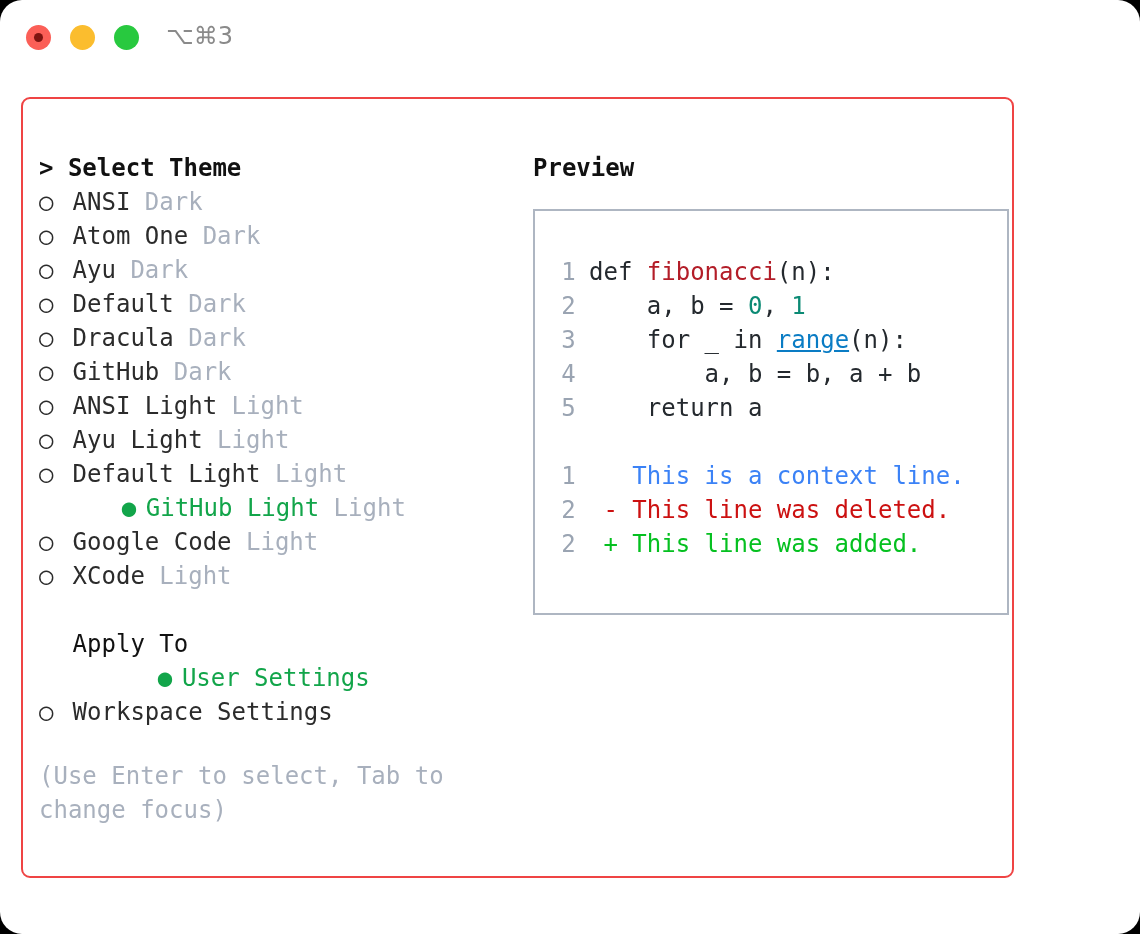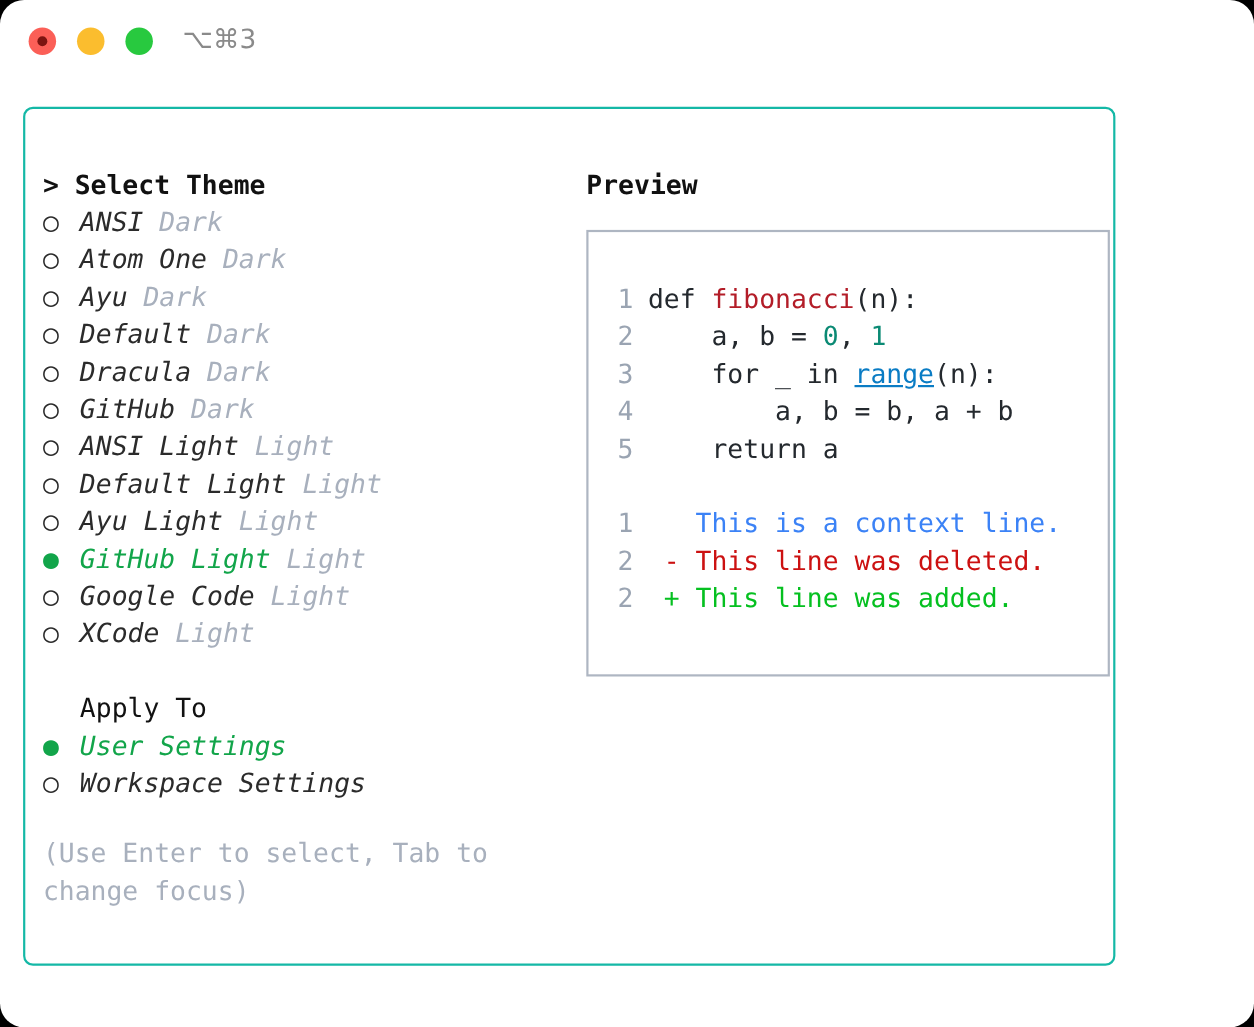--- a/index.html
+++ b/index.html
@@ -68,21 +68,21 @@
     font-family: "DejaVu Sans", "Liberation Sans", sans-serif;
     white-space: nowrap;
   }
 
   
   .pane {
     position: absolute;
     left: 21px; top: 97px;
     width: 993px;
     height: 781px;
-    border: 2px solid #14b8a6;
+    border: 2px solid #ef4444;
     border-radius: 9px;
     box-sizing: border-box;
     background: #ffffff;
   }
 
   
   .left-col {
     position: absolute;
     left: 16px; top: 52px;
     width: 440px;
@@ -94,24 +94,23 @@
     color: #111111;
     white-space: pre;
   }
   .section-head.focused { font-weight: bold; }
 
   .opt-row {
     font-size: 24px;
     line-height: 34px;
     color: #2b2b2b;
     white-space: pre;
-    font-style: italic;
   }
   .marker { display: inline-block; width: 1.4em; }
-  .opt-row.selected { color: #12a54a; }
+  .opt-row.selected { color: #12a54a; text-align: center; }
   .opt-row.selected .marker { color: #12a54a; }
   .tag { color: #a8b0bd; }
 
   .gap-block { height: 34px; }
 
   .hint {
     margin-top: 30px;
     font-size: 24px;
     line-height: 34px;
     color: #a8b0bd;
@@ -186,22 +185,22 @@
       <div class="section-head focused">&gt; Select Theme</div>
 
       <div id="theme-list">
           <div class="opt-row"><span class="marker">○</span><span>ANSI</span><span class="tag"> Dark</span></div>
           <div class="opt-row"><span class="marker">○</span><span>Atom One</span><span class="tag"> Dark</span></div>
           <div class="opt-row"><span class="marker">○</span><span>Ayu</span><span class="tag"> Dark</span></div>
           <div class="opt-row"><span class="marker">○</span><span>Default</span><span class="tag"> Dark</span></div>
           <div class="opt-row"><span class="marker">○</span><span>Dracula</span><span class="tag"> Dark</span></div>
           <div class="opt-row"><span class="marker">○</span><span>GitHub</span><span class="tag"> Dark</span></div>
           <div class="opt-row"><span class="marker">○</span><span>ANSI Light</span><span class="tag"> Light</span></div>
+          <div class="opt-row"><span class="marker">○</span><span>Ayu Light</span><span class="tag"> Light</span></div>
           <div class="opt-row"><span class="marker">○</span><span>Default Light</span><span class="tag"> Light</span></div>
-          <div class="opt-row"><span class="marker">○</span><span>Ayu Light</span><span class="tag"> Light</span></div>
           <div class="opt-row selected"><span class="marker">●</span><span>GitHub Light</span><span class="tag"> Light</span></div>
           <div class="opt-row"><span class="marker">○</span><span>Google Code</span><span class="tag"> Light</span></div>
           <div class="opt-row"><span class="marker">○</span><span>XCode</span><span class="tag"> Light</span></div>
         </div>
 
       <div class="gap-block"></div>
 
       <div class="section-head"><span class="marker"> </span><span>Apply To</span></div>
 
       <div id="apply-list">

